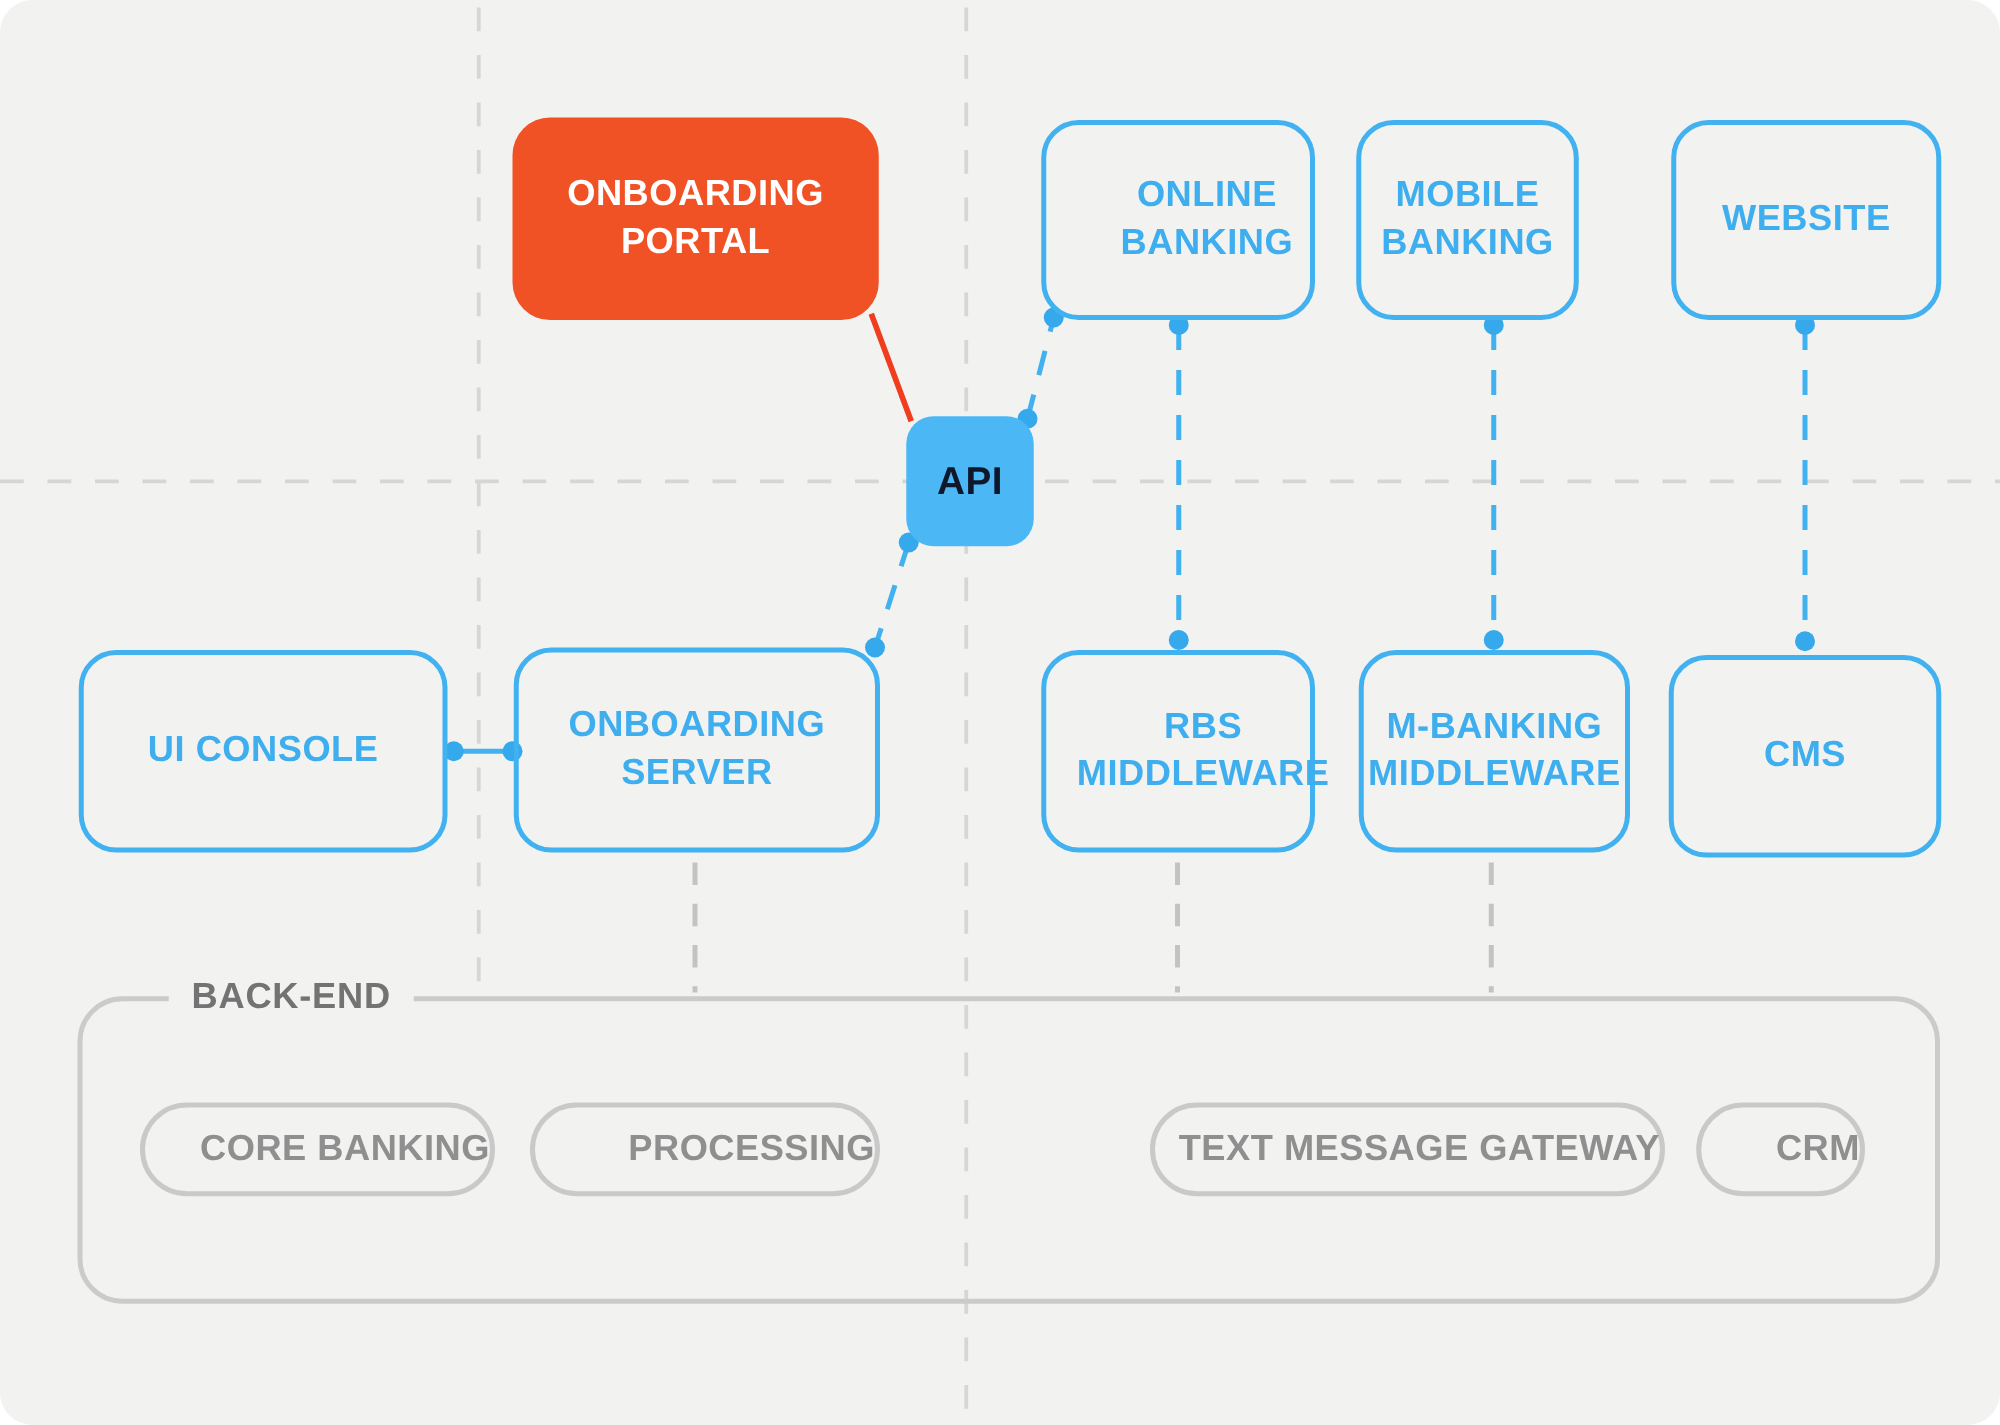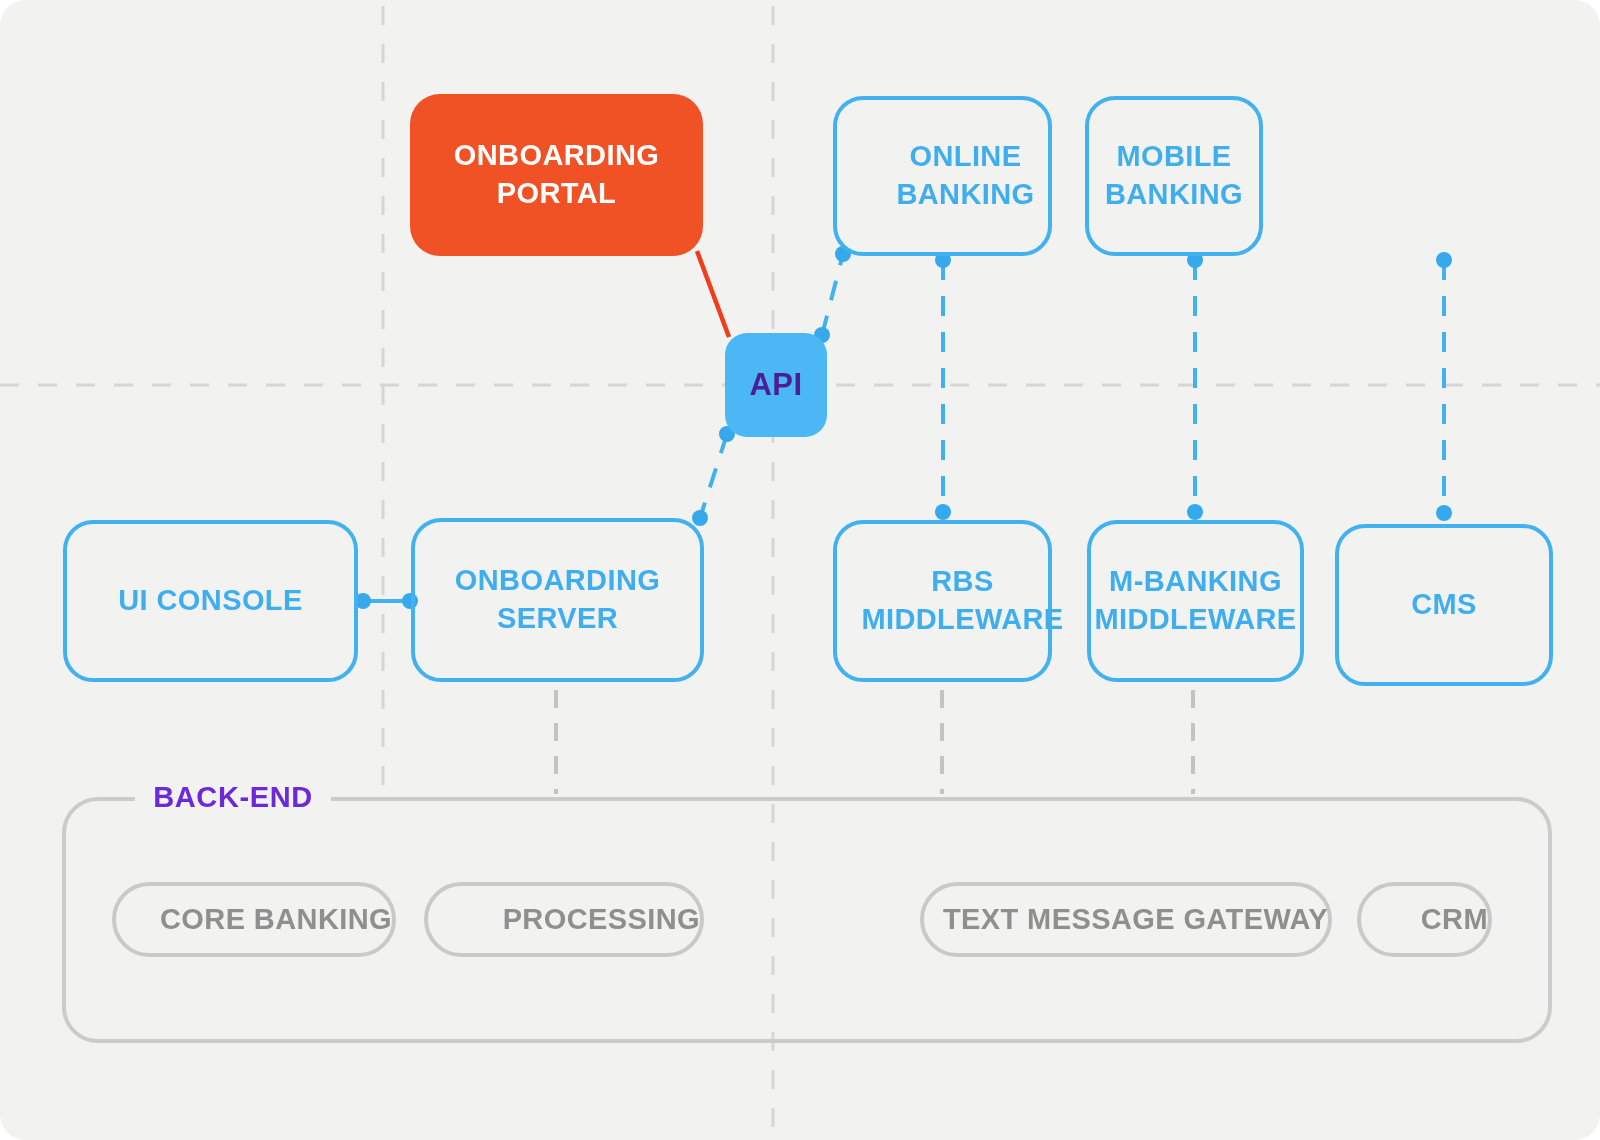--- a/index.html
+++ b/index.html
@@ -6,21 +6,21 @@
   .stage{position:relative;width:1600px;height:1140px;background:#F2F2F1;border-radius:26px;overflow:hidden;margin:0 auto;}
   .stage svg{position:absolute;left:0;top:0;}
 
   
   .node{position:absolute;box-sizing:border-box;display:flex;align-items:center;justify-content:center;
         text-align:center;border-radius:30px;}
   .node .lbl{white-space:pre-line;font-weight:bold;font-size:29px;line-height:1.3;letter-spacing:0.4px;}
 
   .blue-outline{border:4px solid #41B1F0;color:#3FAEEF;background:transparent;}
   .orange-fill{background:#F05125;color:#ffffff;border:none;}
-  .blue-fill{background:#4BB8F5;color:#4c1d95;border:none;border-radius:22px;}
+  .blue-fill{background:#4BB8F5;color:#0f172a;border:none;border-radius:22px;}
 
   
   .n-portal{left:410px;top:94px;width:293px;height:162px;}
   .n-online{left:833px;top:96px;width:219px;height:160px;padding-left:46px;}
   .n-mobile{left:1085px;top:96px;width:178px;height:160px;justify-content:center;}
   .n-website{left:1337px;top:96px;width:216px;height:160px;}
   
   .n-api{left:725px;top:333px;width:102px;height:104px;}
   .n-api .lbl{font-size:31px;}
   
@@ -28,21 +28,21 @@
   .n-server{left:411px;top:518px;width:293px;height:164px;}
   .n-rbs{left:833px;top:520px;width:219px;height:162px;padding-left:40px;}
   .n-mbank{left:1087px;top:520px;width:217px;height:162px;}
   .n-cms{left:1335px;top:524px;width:218px;height:162px;}
 
   
   .backend-box{position:absolute;left:62px;top:797px;width:1490px;height:246px;box-sizing:border-box;
                border:4px solid #CBCBCB;border-radius:36px;background:transparent;}
   .backend-gap{position:absolute;left:135px;top:793px;width:196px;height:13px;background:#F2F2F1;}
   .backend-label{position:absolute;left:135px;top:781px;width:196px;text-align:center;
-                 font-weight:bold;font-size:29px;letter-spacing:0.6px;color:#6d28d9;}
+                 font-weight:bold;font-size:29px;letter-spacing:0.6px;color:#737373;}
 
   
   .pill{position:absolute;box-sizing:border-box;height:75px;border:4px solid #C9C9C9;border-radius:40px;
         display:flex;align-items:center;justify-content:flex-end;color:#8F8F8F;font-weight:bold;
         font-size:29px;letter-spacing:0.4px;background:transparent;}
   .p-core{left:112px;top:882px;width:284px;}
   .p-processing{left:424px;top:882px;width:280px;}
   .p-tmg{left:920px;top:882px;width:412px;}
   .p-crm{left:1357px;top:882px;width:135px;}
 </style>
@@ -92,20 +92,23 @@
 PORTAL</span>
   </div>
   <div class="node blue-outline n-online">
     <span class="lbl">ONLINE
 BANKING</span>
   </div>
   <div class="node blue-outline n-mobile">
     <span class="lbl">MOBILE
 BANKING</span>
   </div>
+  <div class="node blue-outline n-website">
+    <span class="lbl">WEBSITE</span>
+  </div>
 
   <div class="node blue-fill n-api">
     <span class="lbl">API</span>
   </div>
 
   <div class="node blue-outline n-uiconsole">
     <span class="lbl">UI CONSOLE</span>
   </div>
   <div class="node blue-outline n-server">
     <span class="lbl">ONBOARDING

